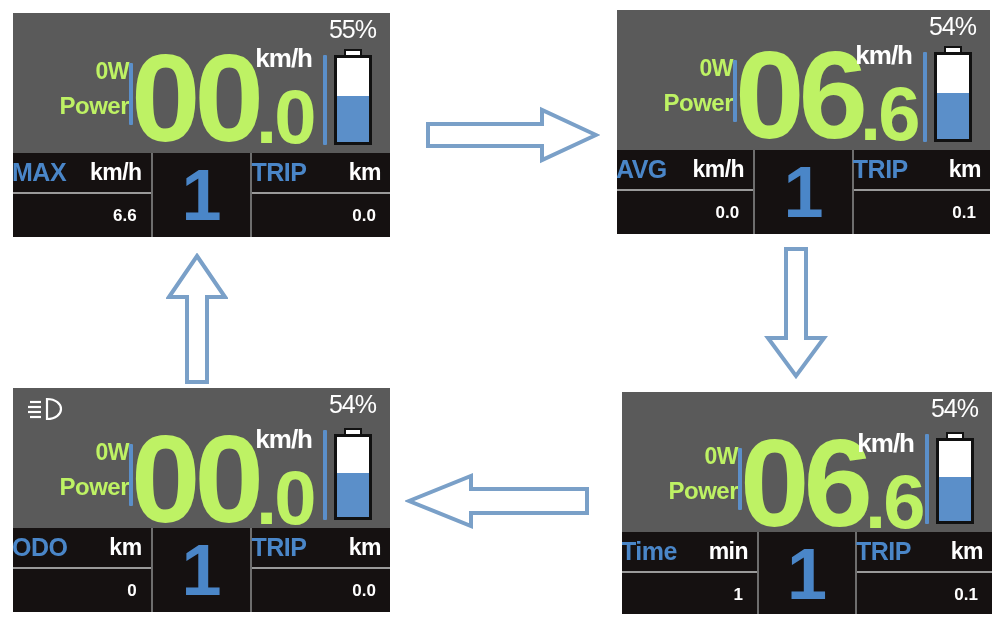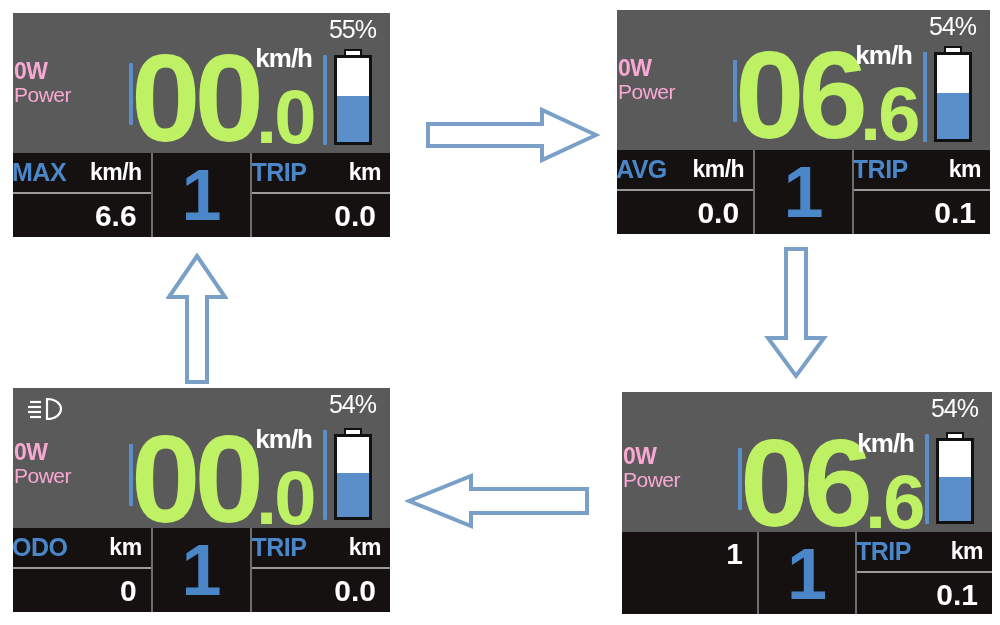--- a/index.html
+++ b/index.html
@@ -39,36 +39,37 @@
     position: absolute;
     left: 12px;
     top: 8px;
     width: 44px;
     height: 26px;
   }
 
   
   .power-block {
     position: absolute;
-    left: 1px;
+    left: 8px;
     top: 46px;
     width: 108px;
-    text-align: left;
-    color: #f9a8d4;
+    text-align: right;
+    color: #bef264;
     line-height: 1.08;
   }
   .power-watt {
     font-size: 23px;
     font-weight: bold;
     letter-spacing: -0.5px;
   }
   .power-label {
-    font-size: 21px;
-    font-weight: normal;
+    font-size: 24px;
+    font-weight: bold;
     letter-spacing: -0.5px;
+    margin-top: 9px;
   }
 
   
   .vsep {
     position: absolute;
     width: 4px;
     background: #5b8fc9;
     border-radius: 1px;
   }
   .vsep-left  { left: 116px; top: 50px;  height: 62px; }
@@ -188,21 +189,21 @@
     letter-spacing: -0.5px;
   }
   .cell-val {
     height: 43px;
     display: flex;
     align-items: center;
     justify-content: flex-end;
     padding-right: 14px;
     box-sizing: border-box;
     color: #ffffff;
-    font-size: 30px;
+    font-size: 17px;
     font-weight: bold;
     letter-spacing: 0px;
   }
   .gear {
     height: 84px;
     display: flex;
     align-items: center;
     justify-content: center;
     color: #4a86c8;
     font-size: 72px;
@@ -392,20 +393,24 @@
     <div class="batt" style="top:40px; height:92px;">
       <div class="batt-nub"></div>
       <div class="batt-body">
         <div class="batt-fill"></div>
       </div>
     </div>
   </div>
 
   <div class="panel-bottom">
     <div class="cell cell-side">
+      <div class="cell-head">
+        <span class="h-label">Time</span>
+        <span class="h-unit">min</span>
+      </div>
       <div class="cell-val">1</div>
     </div>
     <div class="cell cell-mid">
       <div class="gear">1</div>
     </div>
     <div class="cell cell-side">
       <div class="cell-head">
         <span class="h-label">TRIP</span>
         <span class="h-unit">km</span>
       </div>

